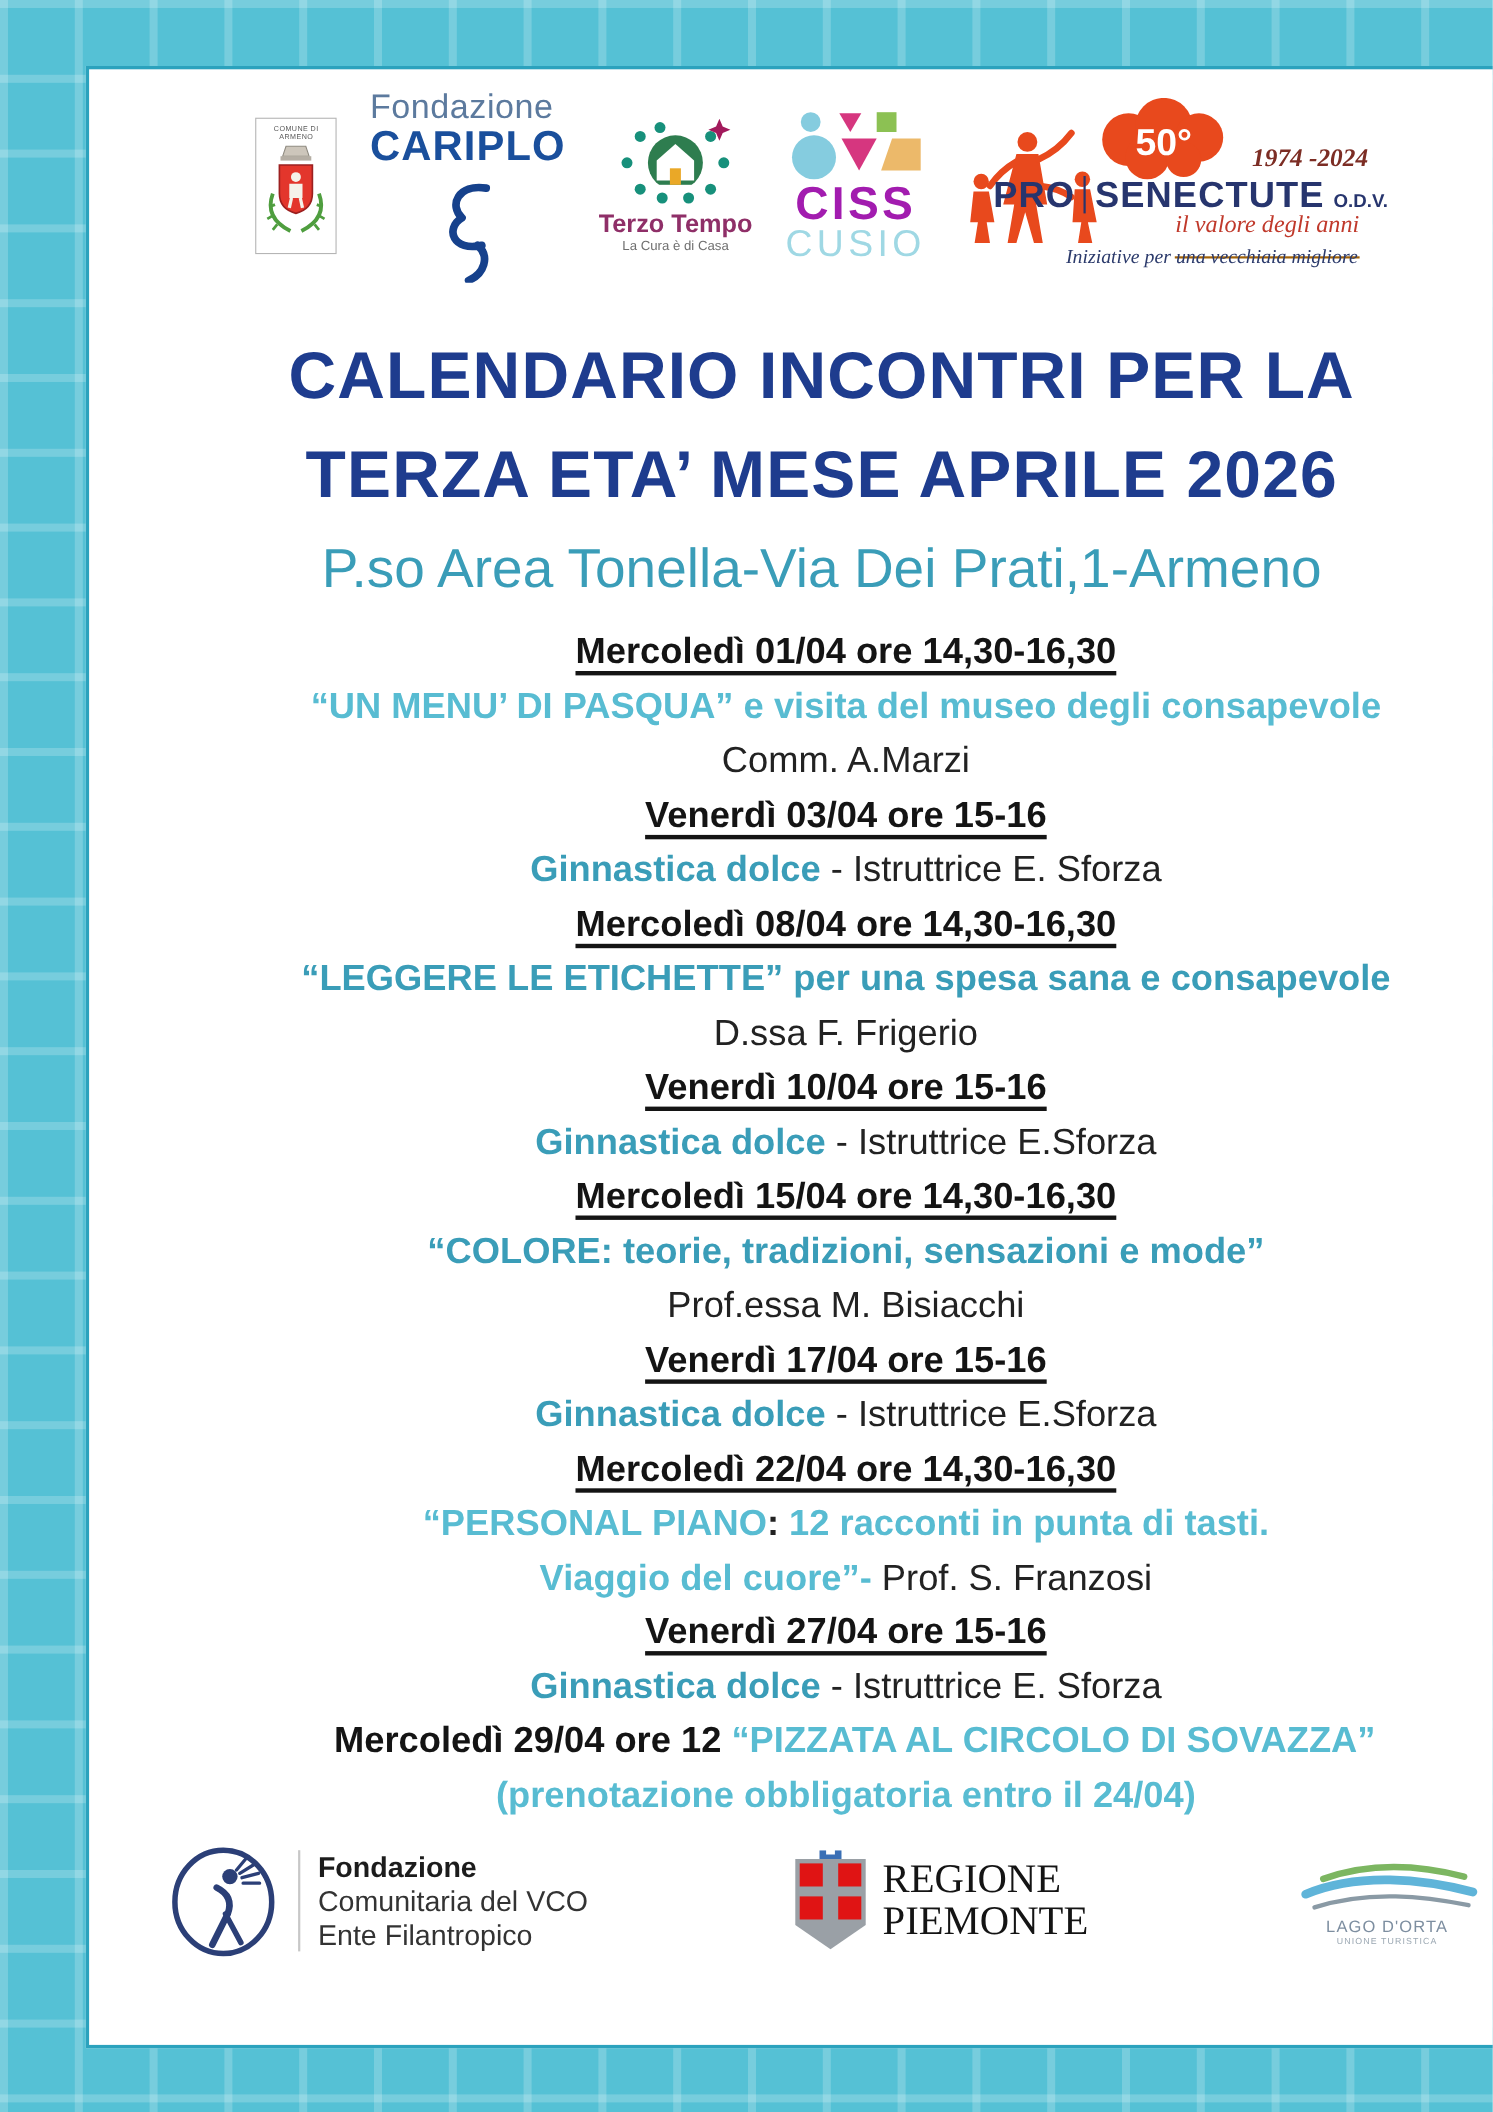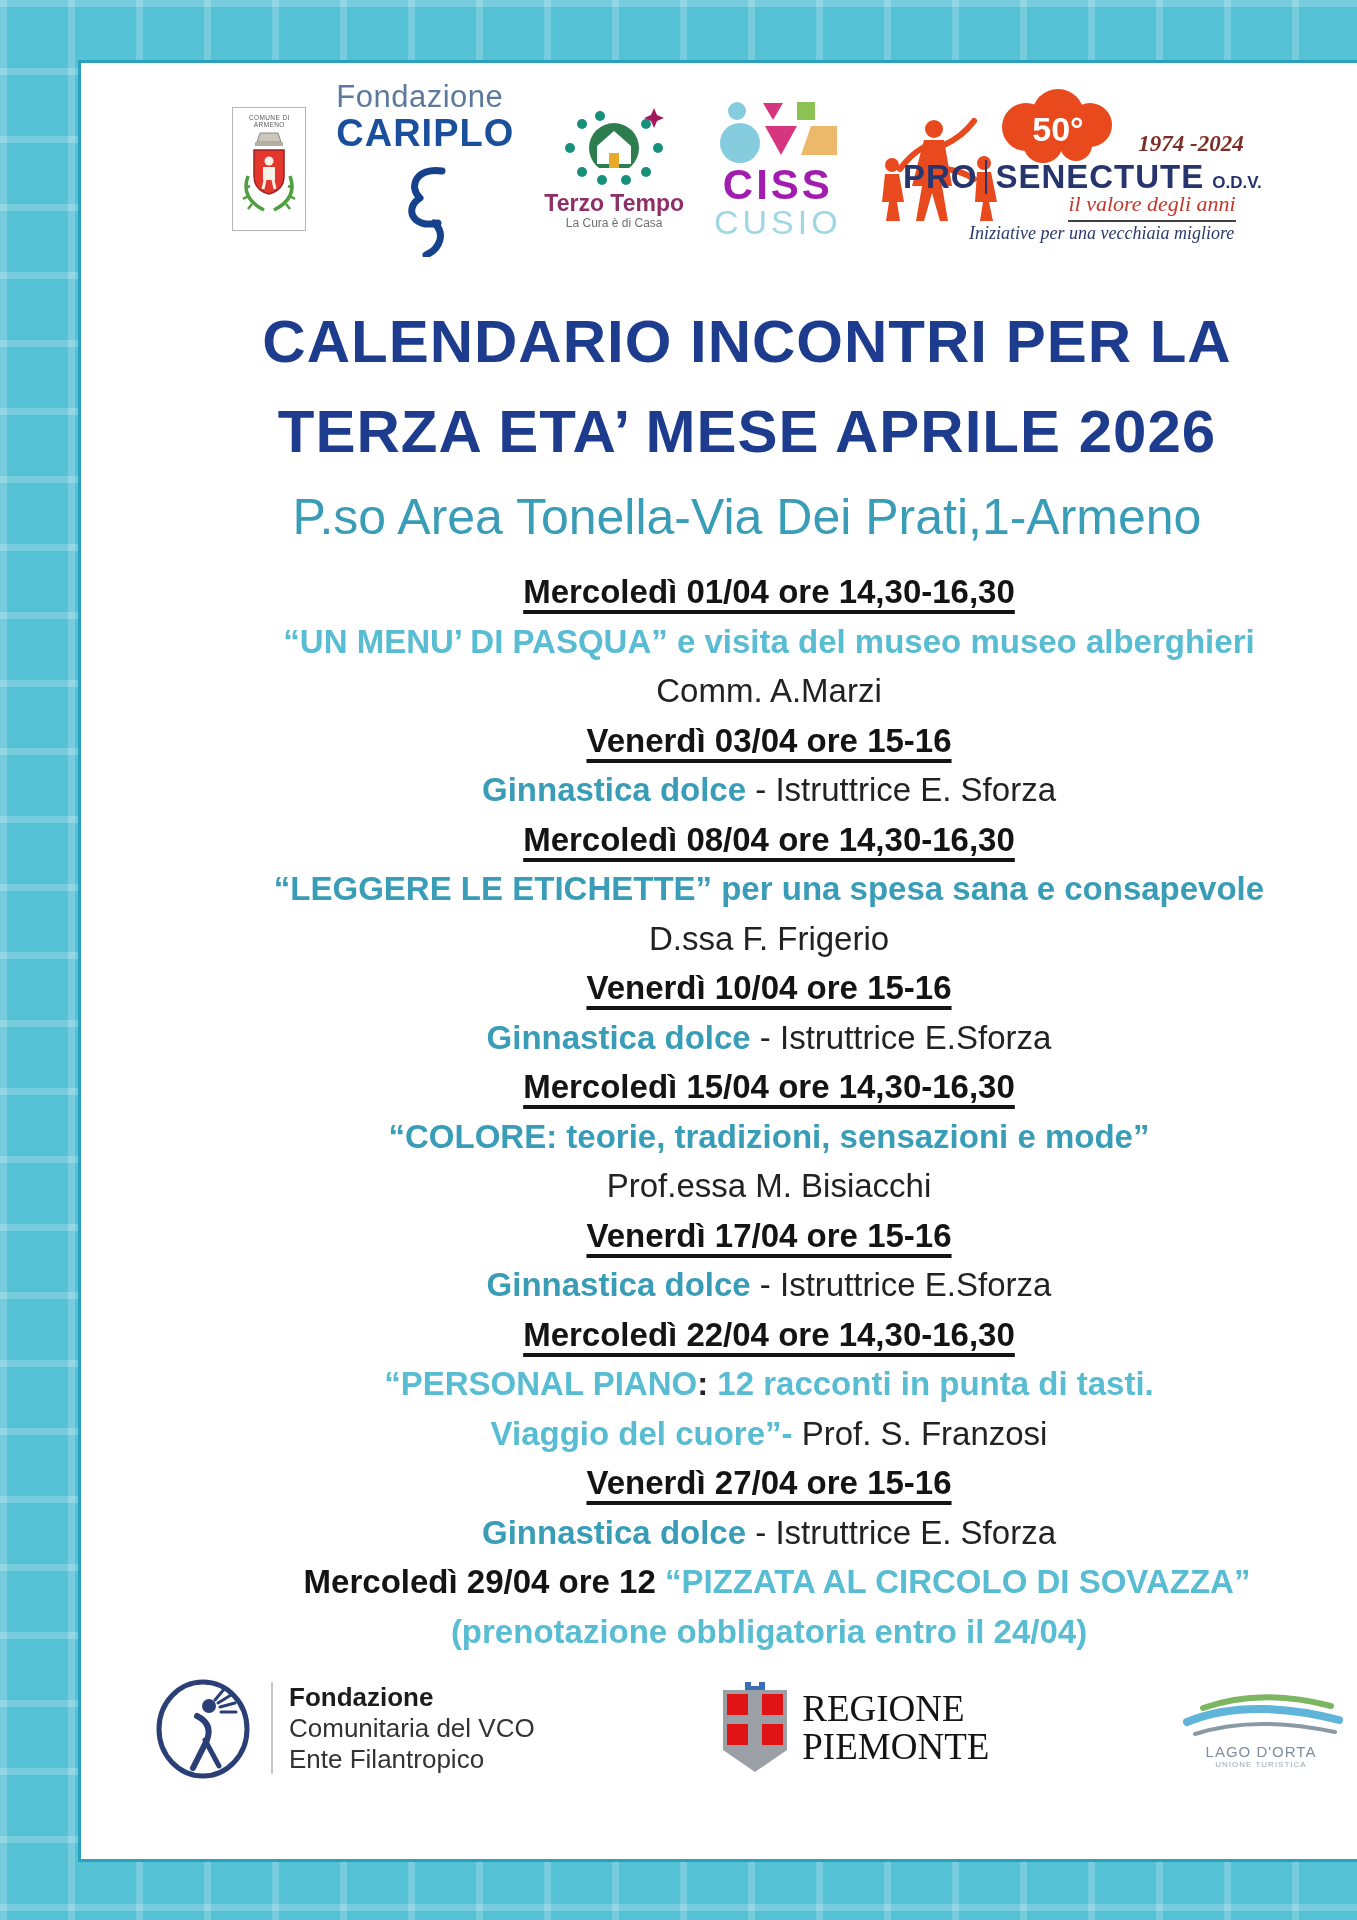--- a/index.html
+++ b/index.html
@@ -41,21 +41,21 @@
   .prose{position:relative;width:390px;height:152px;}
   .prose-sil{position:absolute;left:0;bottom:24px;}
   .prose-cloud{position:absolute;left:118px;top:-4px;}
   .prose-years{position:absolute;right:18px;top:38px;font-family:"Liberation Serif",serif;
     font-style:italic;font-weight:bold;font-size:23px;color:#7c2d24;}
   .prose-name{position:absolute;right:0;top:65px;display:flex;align-items:baseline;gap:8px;}
   .prose-pro,.prose-sen{font-size:33px;font-weight:bold;color:#27356e;letter-spacing:1px;}
   .prose-bar{width:2px;height:34px;background:#27356e;align-self:center;}
   .prose-odv{font-size:17px;font-weight:bold;color:#27356e;}
   .prose-motto{position:absolute;right:26px;top:98px;font-family:"Liberation Serif",serif;
-    font-style:italic;font-size:22px;color:#c0392b;border-bottom:2px solid #404040;padding-bottom:3px;}
+    font-style:italic;font-size:22px;color:#c0392b;border-bottom:2px solid #a16207;padding-bottom:16px;}
   .prose-tag{position:absolute;right:0;top:130px;width:320px;font-family:"Liberation Serif",serif;
     font-style:italic;font-size:18px;color:#2b3a6b;}
   
   .title{margin-top:52px;font-size:60px;line-height:90px;font-weight:bold;color:#1e3c8e;letter-spacing:1px;}
   .subtitle{font-size:50px;line-height:80px;color:#3a9db8;}
   
   .schedule{margin-top:10px;font-size:33px;line-height:49.5px;padding-left:44px;}
   .s-date{font-weight:800;color:#141414;text-decoration:underline;
     text-decoration-thickness:3.5px;text-underline-offset:7px;}
   .s-dateb{font-weight:800;color:#141414;margin-left:16px;}
@@ -176,21 +176,21 @@
   </div>
 
   <div class="title">
     <div>CALENDARIO INCONTRI PER LA</div>
     <div>TERZA ETA’ MESE APRILE 2026</div>
   </div>
   <div class="subtitle">P.so Area Tonella-Via Dei Prati,1-Armeno</div>
 
   <div class="schedule">
     <div class="sched-line"><span class="s-date">Mercoledì 01/04 ore 14,30-16,30</span></div>
-    <div class="sched-line"><span class="s-teall">“UN MENU’ DI PASQUA” e visita del museo museo alberghieri</span></div>
+    <div class="sched-line"><span class="s-teall">“UN MENU’ DI PASQUA” e visita del museo degli consapevole</span></div>
     <div class="sched-line"><span class="s-plain">Comm. A.Marzi</span></div>
     <div class="sched-line"><span class="s-date">Venerdì 03/04 ore 15-16</span></div>
     <div class="sched-line"><span class="s-teal">Ginnastica dolce</span><span class="s-plain"> - Istruttrice E. Sforza</span></div>
     <div class="sched-line"><span class="s-date">Mercoledì 08/04 ore 14,30-16,30</span></div>
     <div class="sched-line"><span class="s-teal">“LEGGERE LE ETICHETTE” per una spesa sana e consapevole</span></div>
     <div class="sched-line"><span class="s-plain">D.ssa F. Frigerio</span></div>
     <div class="sched-line"><span class="s-date">Venerdì 10/04 ore 15-16</span></div>
     <div class="sched-line"><span class="s-teal">Ginnastica dolce</span><span class="s-plain"> - Istruttrice E.Sforza</span></div>
     <div class="sched-line"><span class="s-date">Mercoledì 15/04 ore 14,30-16,30</span></div>
     <div class="sched-line"><span class="s-teal">“COLORE: teorie, tradizioni, sensazioni e mode”</span></div>

